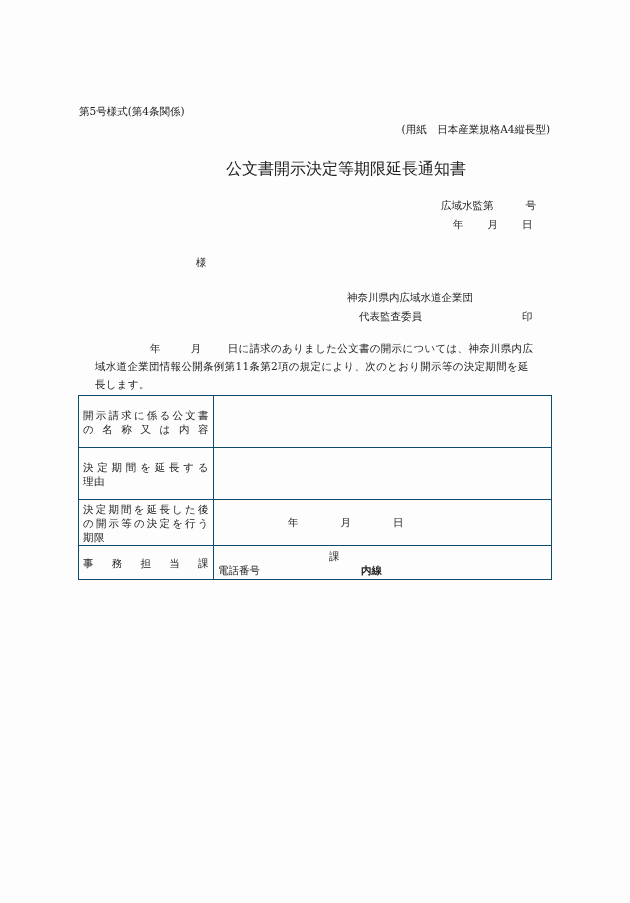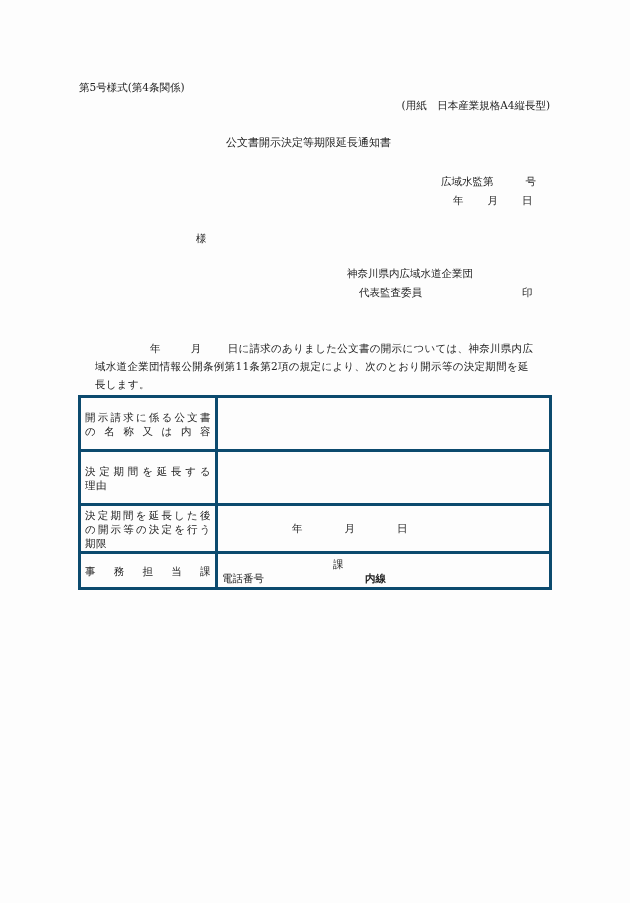--- a/index.html
+++ b/index.html
@@ -5,24 +5,24 @@
   html, body { margin: 0; padding: 0; }
   body {
     width: 630px; height: 903px;
     background: #fdfdfd;
     color: #222;
     font-family: "DejaVu Serif", "Liberation Serif", serif;
     font-size: 10.5px;
     position: relative;
     overflow: hidden;
   }
-  .abs { position: absolute; white-space: nowrap; line-height: 1; }
+  .abs { position: absolute; white-space: nowrap; line-height: 1; margin-top: 24px; }
   .form-no { left: 79px; top: 82px; }
   .paper-spec { right: 80px; top: 100px; }
-  .title { left: 226px; top: 137px; font-size: 11px; }
+  .title { left: 226px; top: 137px; font-size: 16px; }
   .docno { left: 441px; top: 176px; }
   .docno .gap { display: inline-block; width: 32px; }
   .date { left: 453px; top: 195px; }
   .date span.sp { display: inline-block; width: 24px; }
   .recipient { left: 196px; top: 233px; }
   .org { left: 347px; top: 268px; }
   .rep { left: 359px; top: 287px; }
   .seal { left: 522px; top: 287px; }
 
   .body-text {
@@ -33,21 +33,21 @@
   .indent-lead { display: inline-block; width: 55px; }
   .sp-m { display: inline-block; width: 30px; }
   .sp-d { display: inline-block; width: 26px; }
 
   table.info {
     position: absolute; left: 78px; top: 395px;
     width: 474px; border-collapse: collapse;
     font-size: 10.5px;
   }
   table.info td {
-    border: 3px solid #0c4a6e;
+    border: 1px solid #0c4a6e;
     vertical-align: middle;
     padding: 0 4px;
   }
   td.label {
     width: 126px; line-height: 14px; letter-spacing: 0.5px;
   }
   td.label.justify { text-align: justify; text-align-last: justify; }
   tr.r1 td { height: 51px; }
   tr.r2 td { height: 51px; }
   tr.r3 td { height: 45px; }

